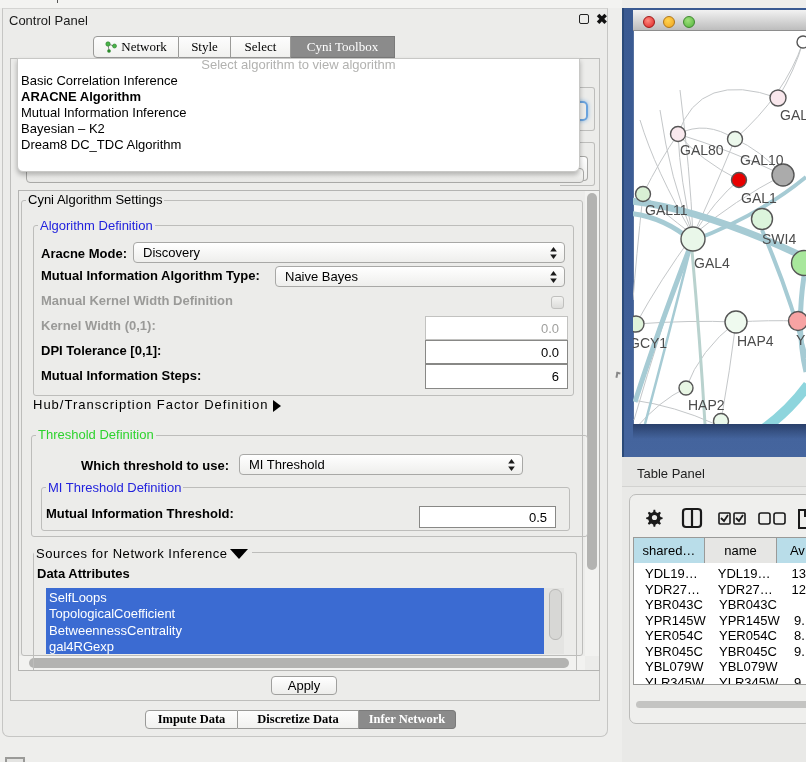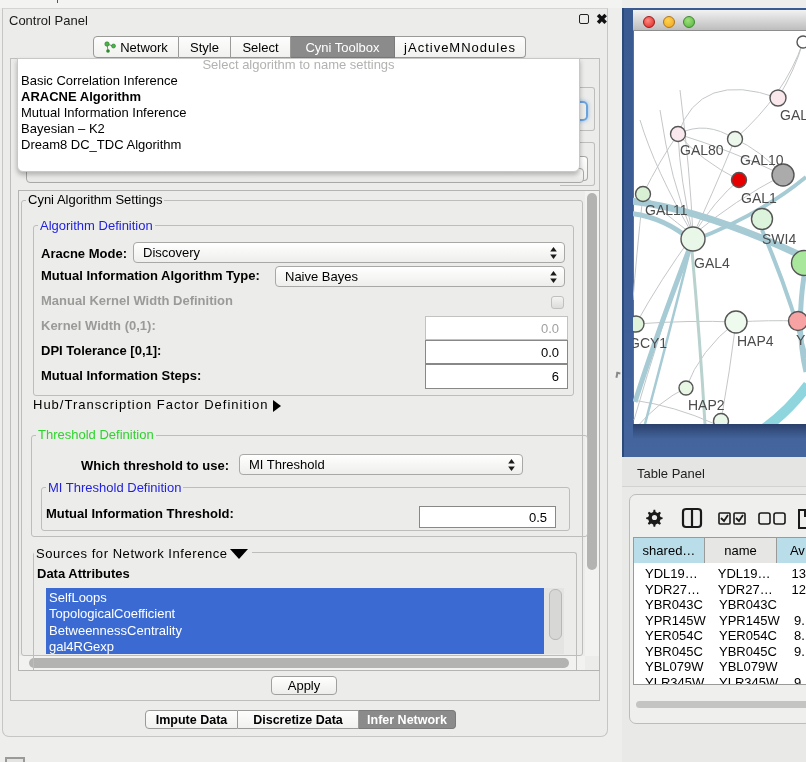--- a/index.html
+++ b/index.html
@@ -6,21 +6,21 @@
 html,body { width:806px; height:762px; overflow:hidden; }
 body { font-family:"Liberation Sans", sans-serif; background:#eeeeec; position:relative; }
 .abs { position:absolute; }
 
 
 #cp { left:2px; top:8px; width:606px; height:729px; background:#ececea;
   border:1px solid #c6c6c4; border-top:1px solid #d4d4d2; border-radius:0 0 7px 7px; }
 
 .tabbar { height:23px; display:flex; }
 .tab { background:linear-gradient(#fdfdfd,#f1f1ef); border:1px solid #9a9a98; border-left:none;
-  font-size:13px; color:#000; display:flex; align-items:center; justify-content:center; }
+  font-size:13px; color:#000; display:flex; align-items:center; justify-content:center;font-family:Liberation Serif, serif; }
 .tab.first { border-left:1px solid #9a9a98; border-radius:4px 0 0 4px; }
 .tab.last { border-radius:0 4px 4px 0; }
 .tab.sel { background:#8b8b8b; color:#fff; border-color:#7a7a7a; }
 
 .groupbox { position:absolute; border:1px solid #bdbdbb; border-radius:3px; }
 .grouplab { position:absolute; background:#ececea; padding:0 2px; font-size:13px; white-space:nowrap; }
 label.b { font-weight:bold; font-size:13px; color:#000; position:absolute; white-space:nowrap; }
 label.g { font-weight:bold; font-size:13px; color:#9a9a98; position:absolute; white-space:nowrap; }
 
 .combo { position:absolute; background:linear-gradient(#ffffff,#eeeeec); border:1px solid #a8a8a6;
@@ -68,21 +68,20 @@
   <div class="tabbar" style="height:22px;">
     <div class="tab first" style="width:86px;"><svg width="12" height="12" viewBox="0 0 12 12" style="margin-right:4px">
           <path d="M3 3L9 5M3 3L4 10" stroke="#888" stroke-width="1" fill="none"></path>
           <circle cx="3" cy="3" r="2.2" fill="#4ab54a" stroke="#2a7a2a" stroke-width="0.6"></circle>
           <circle cx="9.5" cy="5" r="2" fill="#4ab54a" stroke="#2a7a2a" stroke-width="0.6"></circle>
           <circle cx="4" cy="10" r="1.8" fill="#2a8a2a"></circle>
         </svg>Network</div>
     <div class="tab" style="width:52px;">Style</div>
     <div class="tab" style="width:60px;">Select</div>
     <div class="tab sel" style="width:104px;">Cyni Toolbox</div>
-    <div class="tab last" style="width:131px; letter-spacing:1px;">jActiveMNodules</div>
   </div>
 </div>
 
 <div class="abs" style="left:560px; top:87px; width:35px; height:44px; border:1px solid #bdbdbb; border-left:none; border-radius:0 3px 3px 0;"></div>
 <div class="abs" style="left:576px; top:101px; width:12px; height:20px; border:2px solid #6aa2dc; border-left:none; border-radius:0 5px 5px 0; box-shadow:0 0 4px #8ab8e4;"></div>
 <div class="abs" style="left:560px; top:142px; width:35px; height:44px; border:1px solid #bdbdbb; border-left:none; border-radius:0 3px 3px 0;"></div>
 <div class="abs" style="left:560px; top:156px; width:28px; height:25px; border:1px solid #a8a8a6; border-left:none; border-radius:0 4px 4px 0; background:linear-gradient(#fff,#eeeeec);"></div>
 <div class="abs" style="left:26px; top:168px; width:558px; height:15px; border:1px solid #a8a8a6; border-radius:4px; background:linear-gradient(#fcfcfa,#e6e6e4);"></div>
 
 <div class="abs" style="left:10px; top:58px; width:590px; height:643px; border:1px solid #bebebc;"></div>
@@ -153,21 +152,21 @@
 
 <div class="abs" style="left:145px; top:710px;">
   <div class="tabbar" style="height:19px; font-weight:bold;">
     <div class="tab first" style="width:93px; font-weight:bold; font-size:12.5px;">Impute Data</div>
     <div class="tab" style="width:121px; font-weight:bold; font-size:12.5px;">Discretize Data</div>
     <div class="tab sel last" style="width:97px; font-weight:bold; font-size:12.5px;">Infer Network</div>
   </div>
 </div>
 
 <div id="popup" class="abs">
-  <div class="it" style="text-align:center; color:#b2b2b0; padding-left:0; margin-top:-2px;">Select algorithm to name settings</div>
+  <div class="it" style="text-align:center; color:#b2b2b0; padding-left:0; margin-top:-2px;">Select algorithm to view algorithm</div>
   <div class="it">Basic Correlation Inference</div>
   <div class="it" style="font-weight:bold;">ARACNE Algorithm</div>
   <div class="it">Mutual Information Inference</div>
   <div class="it">Bayesian – K2</div>
   <div class="it">Dream8 DC_TDC Algorithm</div>
 </div>
 
 <div class="abs" style="left:616px; top:372px; width:4px; height:6px; border-left:2px solid #888; border-top:2px solid #888; transform:rotate(12deg);"></div>
 
 <div id="bluezone" class="abs"></div>

